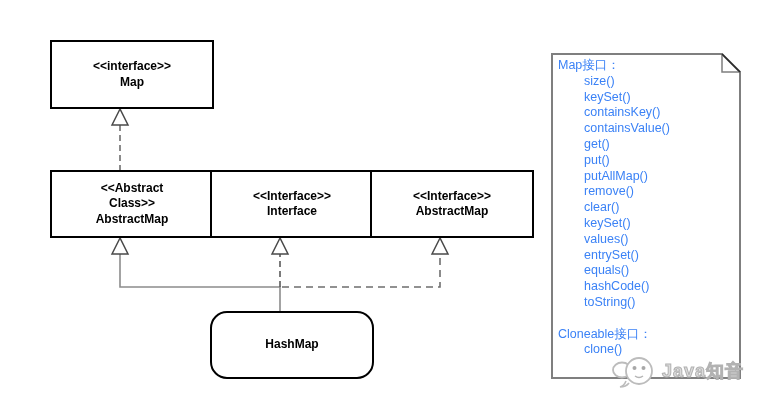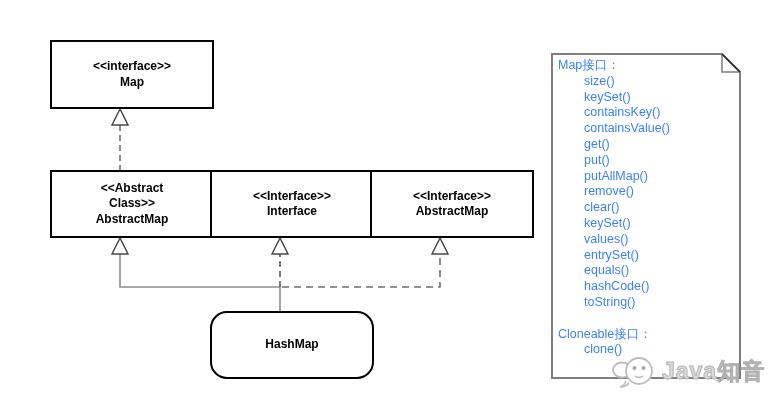--- a/index.html
+++ b/index.html
@@ -41,21 +41,21 @@
   .note-title  { padding-left:0; }
   .note-title-2{ margin-top:15.8px; }
   .note-method { padding-left:26px; }
 
   
   .watermark {
     position:absolute; left:610px; top:350px; height:42px;
     display:flex; align-items:center; gap:4px;
   }
   .watermark-text {
-    font-size:23px; font-weight:bold; letter-spacing:1px;
+    font-size:18px; font-weight:bold; letter-spacing:1px;
     color:#dcdcdc;
     -webkit-text-stroke:1px #b2b2b2;
   }
 </style>
 </head>
 <body>
 
 <div class="canvas">
 
   <svg class="layer" width="771" height="400" viewBox="0 0 771 400">

